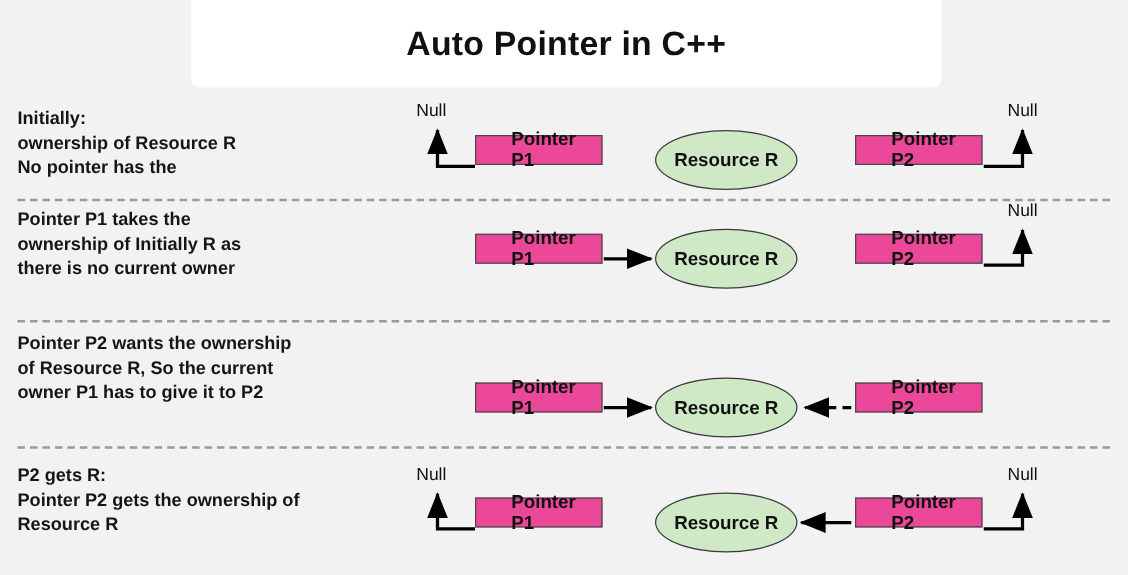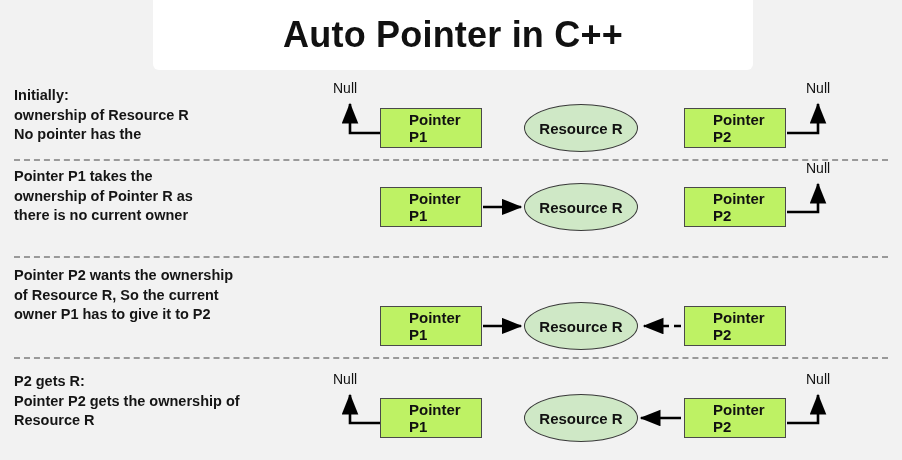--- a/index.html
+++ b/index.html
@@ -20,21 +20,21 @@
     position: absolute;
     left: 153px; top: 0px;
     width: 600px; height: 70px;
     background: #ffffff;
     border-radius: 0 0 6px 6px;
     display: flex;
     align-items: center;
     justify-content: center;
   }
   .title-text {
-    font-size: 36px;
+    font-size: 27px;
     font-weight: 700;
     color: #111111;
     letter-spacing: 0.2px;
   }
   .row-sep {
     position: absolute;
     left: 14px;
     width: 874px;
     height: 0;
     border-top: 2px dashed #9a9a9a;
@@ -48,22 +48,22 @@
     font-size: 14.5px;
     font-weight: 700;
     color: #151515;
     line-height: 1.36;
   }
   .caption .cap-line { display: block; white-space: nowrap; }
 
   
   .pbox {
     position: absolute;
-    width: 102px; height: 40px;
-    background: #bef264;
+    width: 102px; height: 24px;
+    background: #ec4899;
     border: 1.5px solid #4a4a4a;
     display: flex;
     align-items: center;
     justify-content: center;
     font-size: 15px;
     font-weight: 700;
     color: #111111;
     padding-left: 28px;
   }
   .ellipse {
@@ -108,21 +108,21 @@
   <div class="row-sep" style="top:357px"></div>
 
   <div class="caption" style="top:86px">
     <span class="cap-line">Initially:</span>
     <span class="cap-line">ownership of Resource R</span>
     <span class="cap-line">No pointer has the</span>
   </div>
 
   <div class="caption" style="top:167px">
     <span class="cap-line">Pointer P1 takes the</span>
-    <span class="cap-line">ownership of Pointer R as</span>
+    <span class="cap-line">ownership of Initially R as</span>
     <span class="cap-line">there is no current owner</span>
   </div>
 
   <div class="caption" style="top:266px">
     <span class="cap-line">Pointer P2 wants the ownership</span>
     <span class="cap-line">of Resource R, So the current</span>
     <span class="cap-line">owner P1 has to give it to P2</span>
   </div>
 
   <div class="caption" style="top:372px">

